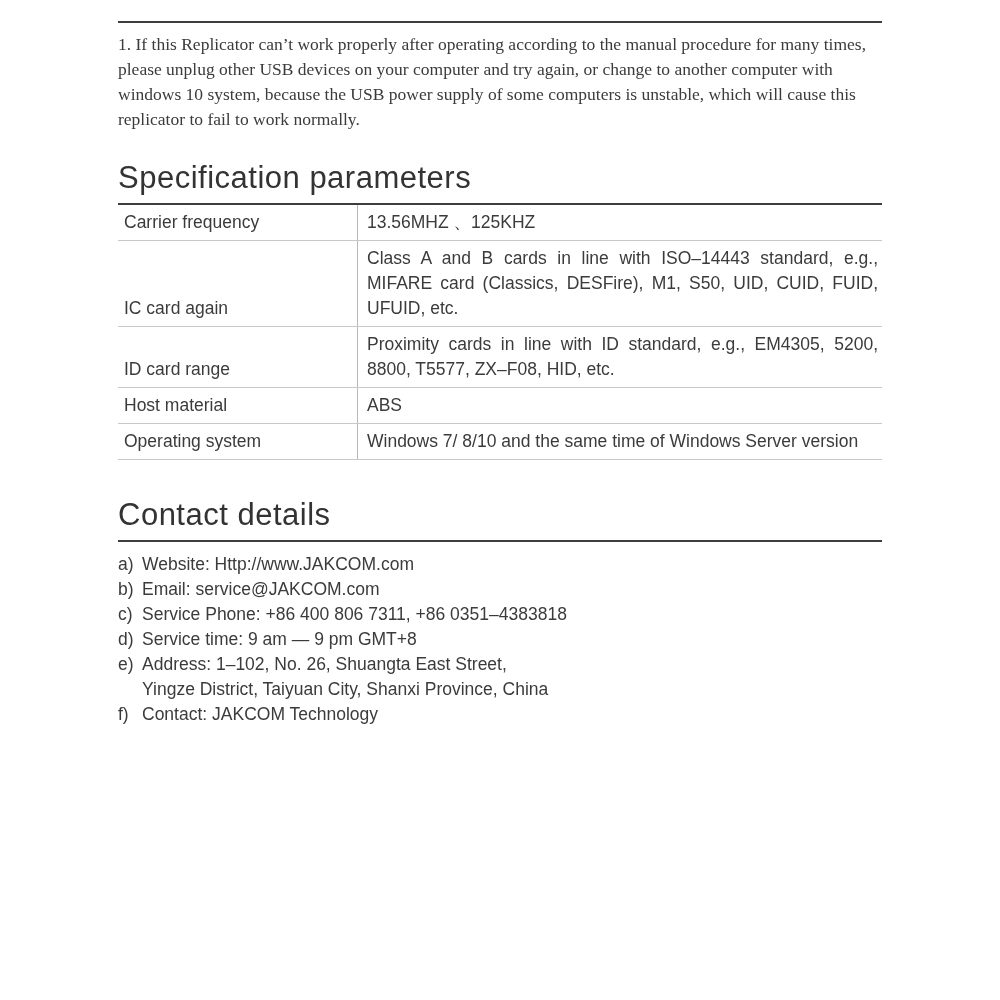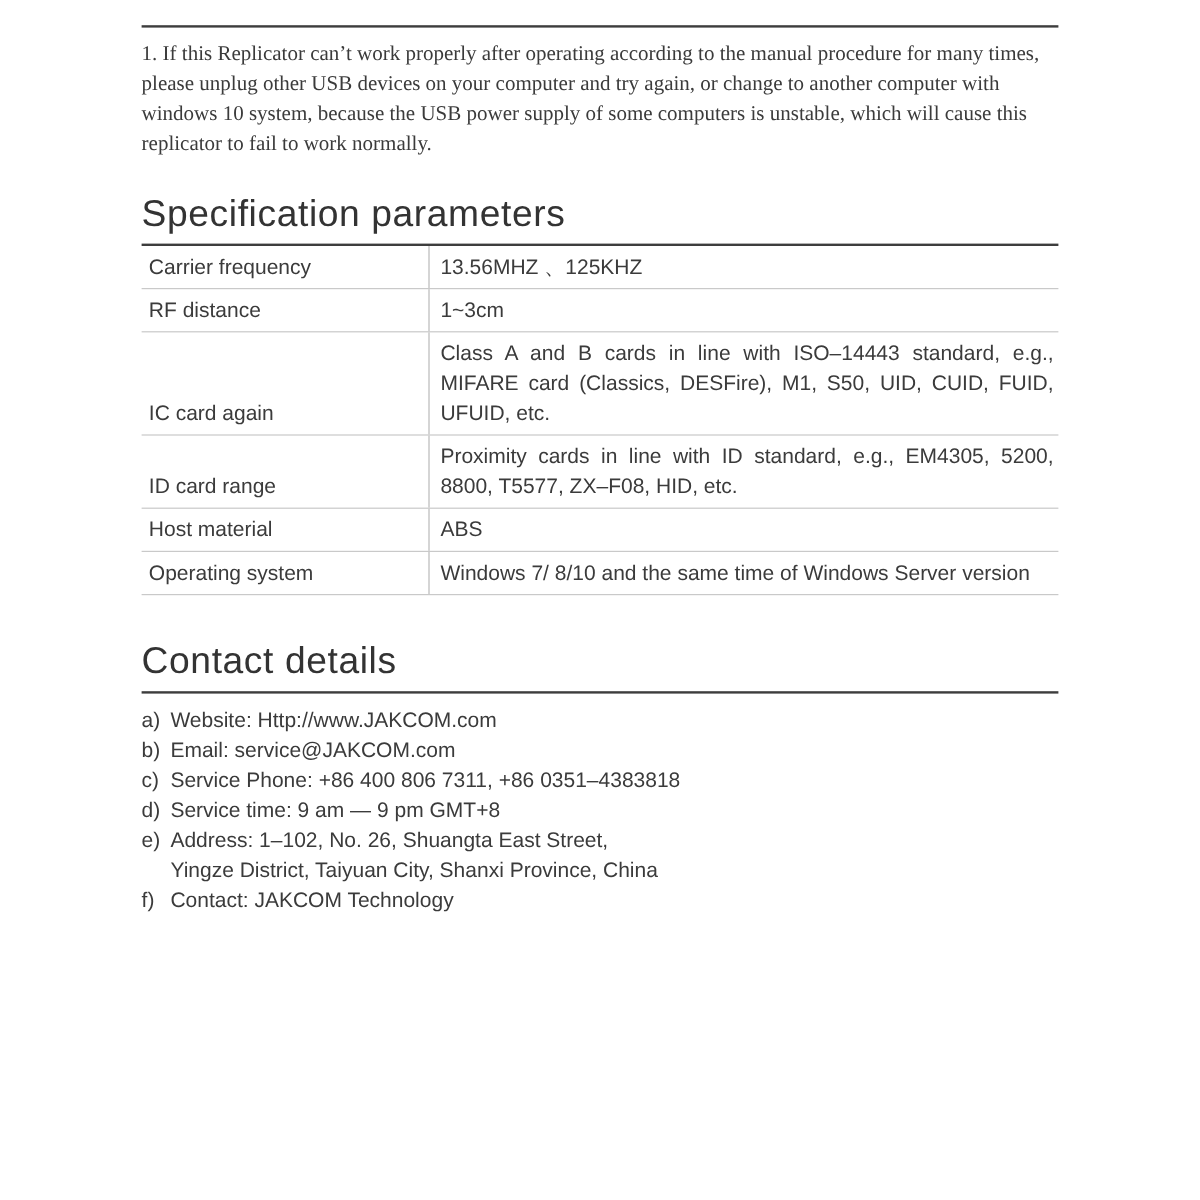--- a/index.html
+++ b/index.html
@@ -90,24 +90,20 @@
   <div class="spec-section">
     <h1 class="section-title">Specification parameters</h1>
     <hr class="title-rule">
 
     <div class="spec-table">
       <div class="spec-row">
         <div class="spec-label">Carrier frequency</div>
         <div class="spec-value">13.56MHZ 、125KHZ</div>
       </div>
       <div class="spec-row">
-        <div class="spec-label">RF distance</div>
-        <div class="spec-value">1~3cm</div>
-      </div>
-      <div class="spec-row">
         <div class="spec-label">IC card again</div>
         <div class="spec-value">Class A and B cards in line with ISO–14443 standard, e.g., MIFARE card (Classics, DESFire), M1, S50, UID, CUID, FUID, UFUID, etc.</div>
       </div>
       <div class="spec-row">
         <div class="spec-label">ID card range</div>
         <div class="spec-value">Proximity cards in line with ID standard, e.g., EM4305, 5200, 8800, T5577, ZX–F08, HID, etc.</div>
       </div>
       <div class="spec-row">
         <div class="spec-label">Host material</div>
         <div class="spec-value">ABS</div>

